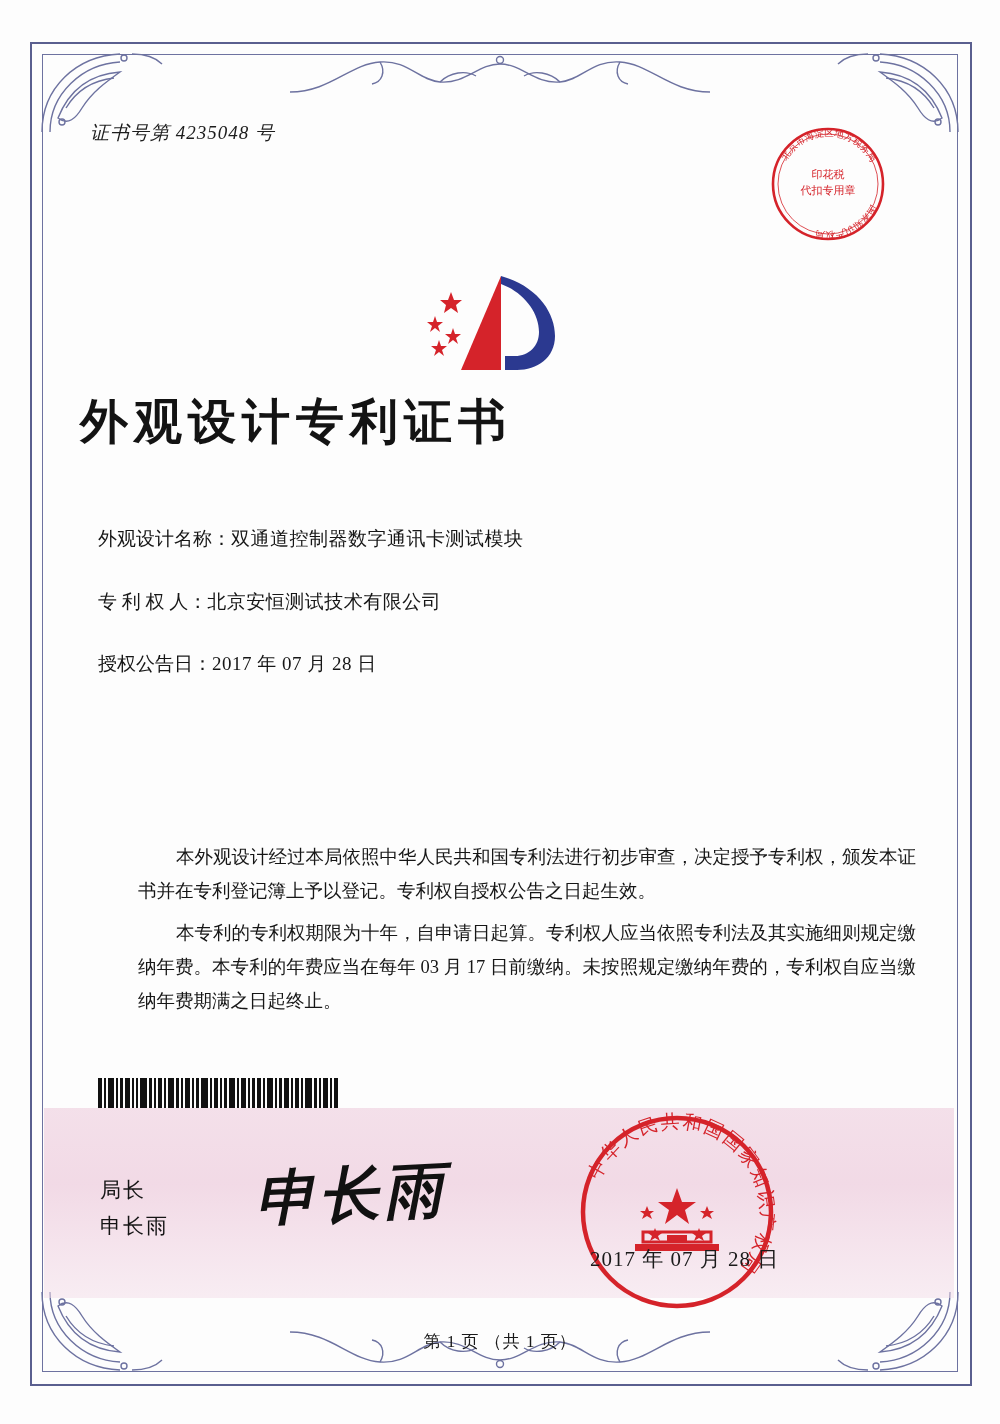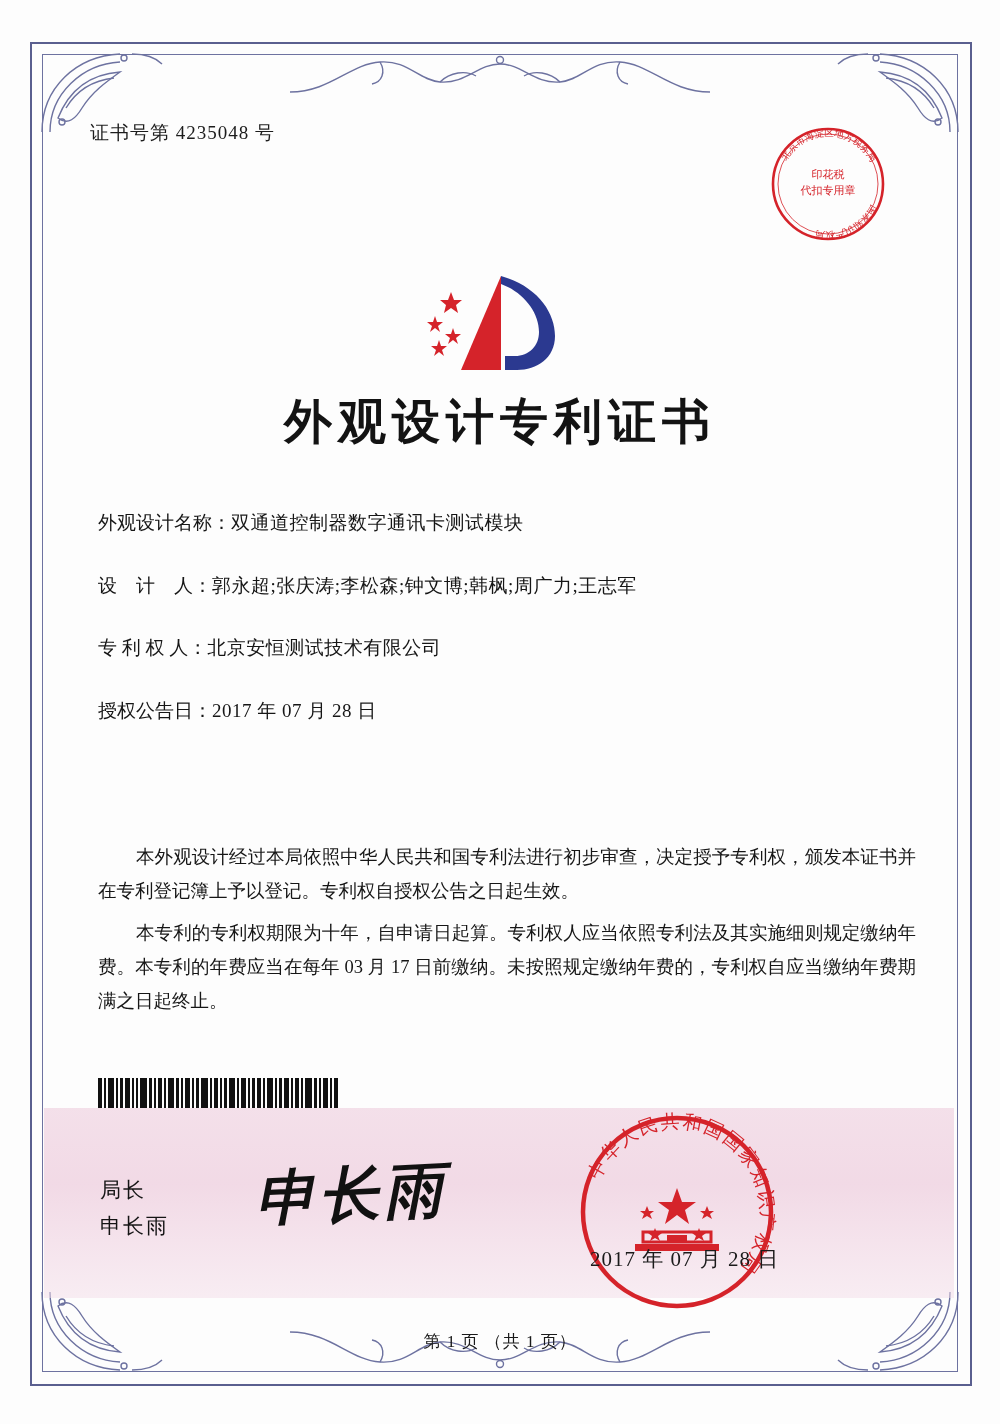--- a/index.html
+++ b/index.html
@@ -68,71 +68,74 @@
     position: absolute;
     left: 80px;
     top: 120px;
     width: 840px;
   }
   .cert-no {
     font-size: 19px;
     color: #1c1c1c;
     letter-spacing: 1px;
     margin-left: 10px;
+    font-style: italic;
   }
   .logo-wrap {
     position: absolute;
     left: 50%;
     top: 150px;
     transform: translateX(-50%);
     width: 190px;
     height: 110px;
   }
   .title {
     position: absolute;
     left: 0;
     top: 270px;
     width: 840px;
-    text-align: center;
+    text-align: left;
     font-size: 48px;
     font-weight: bold;
     letter-spacing: 6px;
     color: #131313;
     font-family: "Liberation Serif","DejaVu Serif",serif;
   }
 
   .fields {
     position: absolute;
     left: 18px;
     top: 390px;
     width: 820px;
   }
   .field {
     font-size: 19px;
     color: #161616;
     margin-bottom: 36px;
     line-height: 1.4;
     white-space: nowrap;
+    margin-top: 16px;
   }
   .field .lbl { letter-spacing: 0px; }
   .field .val { letter-spacing: 0.5px; }
 
   .paras {
     position: absolute;
     left: 18px;
     top: 720px;
     width: 818px;
   }
   .para {
     font-size: 18.5px;
     color: #161616;
     line-height: 34px;
     text-indent: 38px;
     text-align: justify;
     margin-bottom: 8px;
+    margin-left: 40px;
   }
 
   
   .barcode {
     position: absolute;
     left: 98px;
     top: 1078px;
     width: 270px;
     height: 30px;
     display: flex;
@@ -340,23 +343,20 @@
       </svg>
     </div>
 
     <div class="title">外观设计专利证书</div>
 
     <div class="fields">
       <div class="field">
         <span class="lbl">外观设计名称：</span><span class="val">双通道控制器数字通讯卡测试模块</span>
       </div>
       <div class="field">
-        <span class="lbl">设　计　人：</span><span class="val">郭永超;张庆涛;李松森;钟文博;韩枫;周广力;王志军</span>
-      </div>
-      <div class="field">
         <span class="lbl">专 利 权 人：</span><span class="val">北京安恒测试技术有限公司</span>
       </div>
       <div class="field">
         <span class="lbl">授权公告日：</span><span class="val">2017 年 07 月 28 日</span>
       </div>
     </div>
 
     <div class="paras">
       <div class="para">本外观设计经过本局依照中华人民共和国专利法进行初步审查，决定授予专利权，颁发本证书并在专利登记簿上予以登记。专利权自授权公告之日起生效。</div>
       <div class="para">本专利的专利权期限为十年，自申请日起算。专利权人应当依照专利法及其实施细则规定缴纳年费。本专利的年费应当在每年 03 月 17 日前缴纳。未按照规定缴纳年费的，专利权自应当缴纳年费期满之日起终止。</div>

